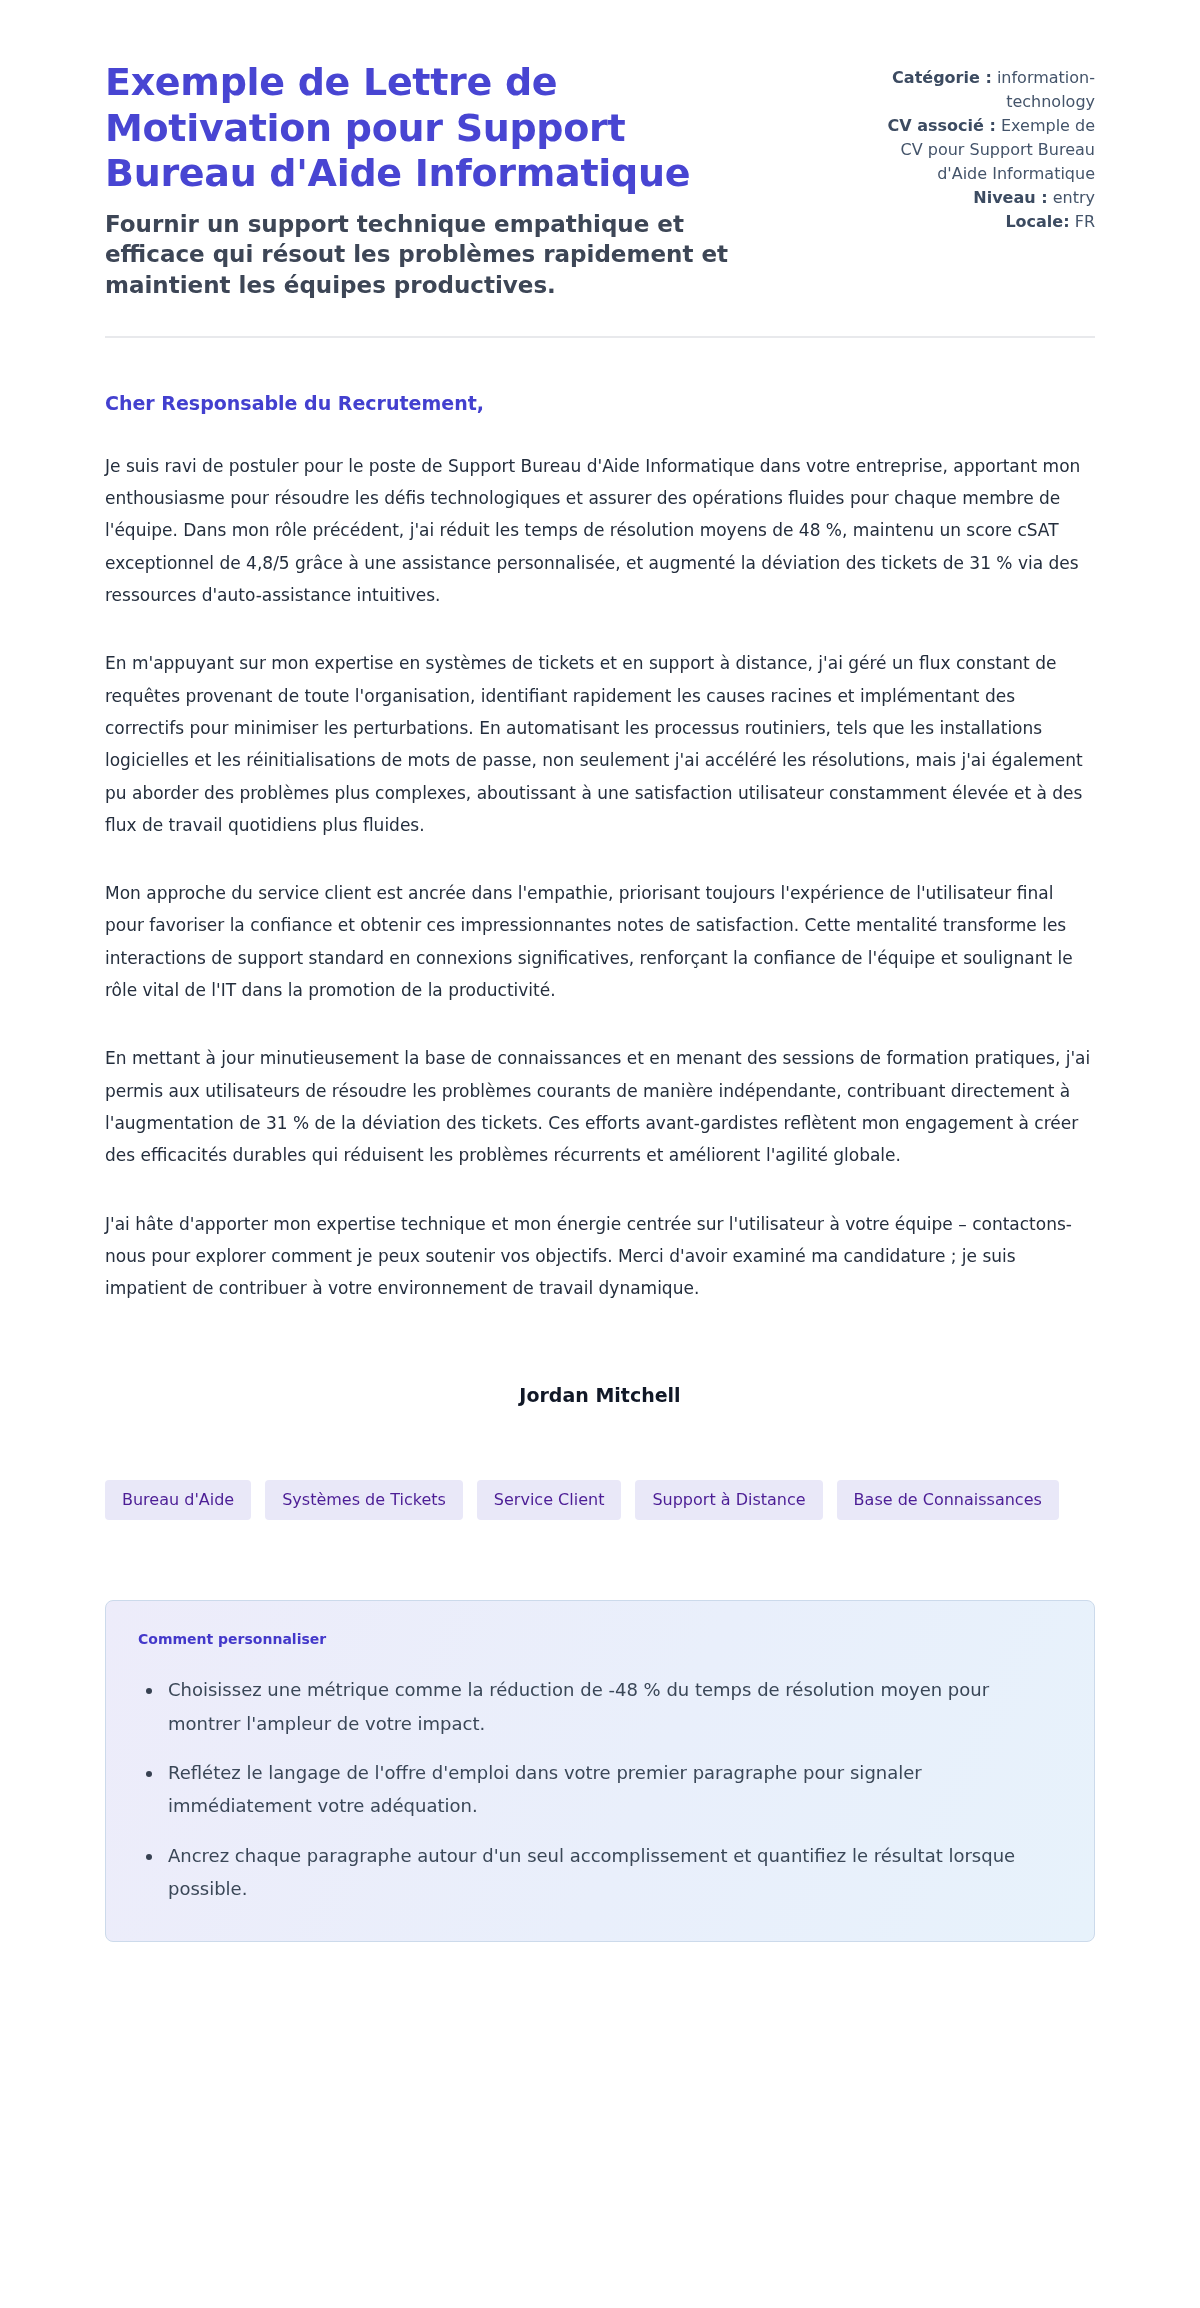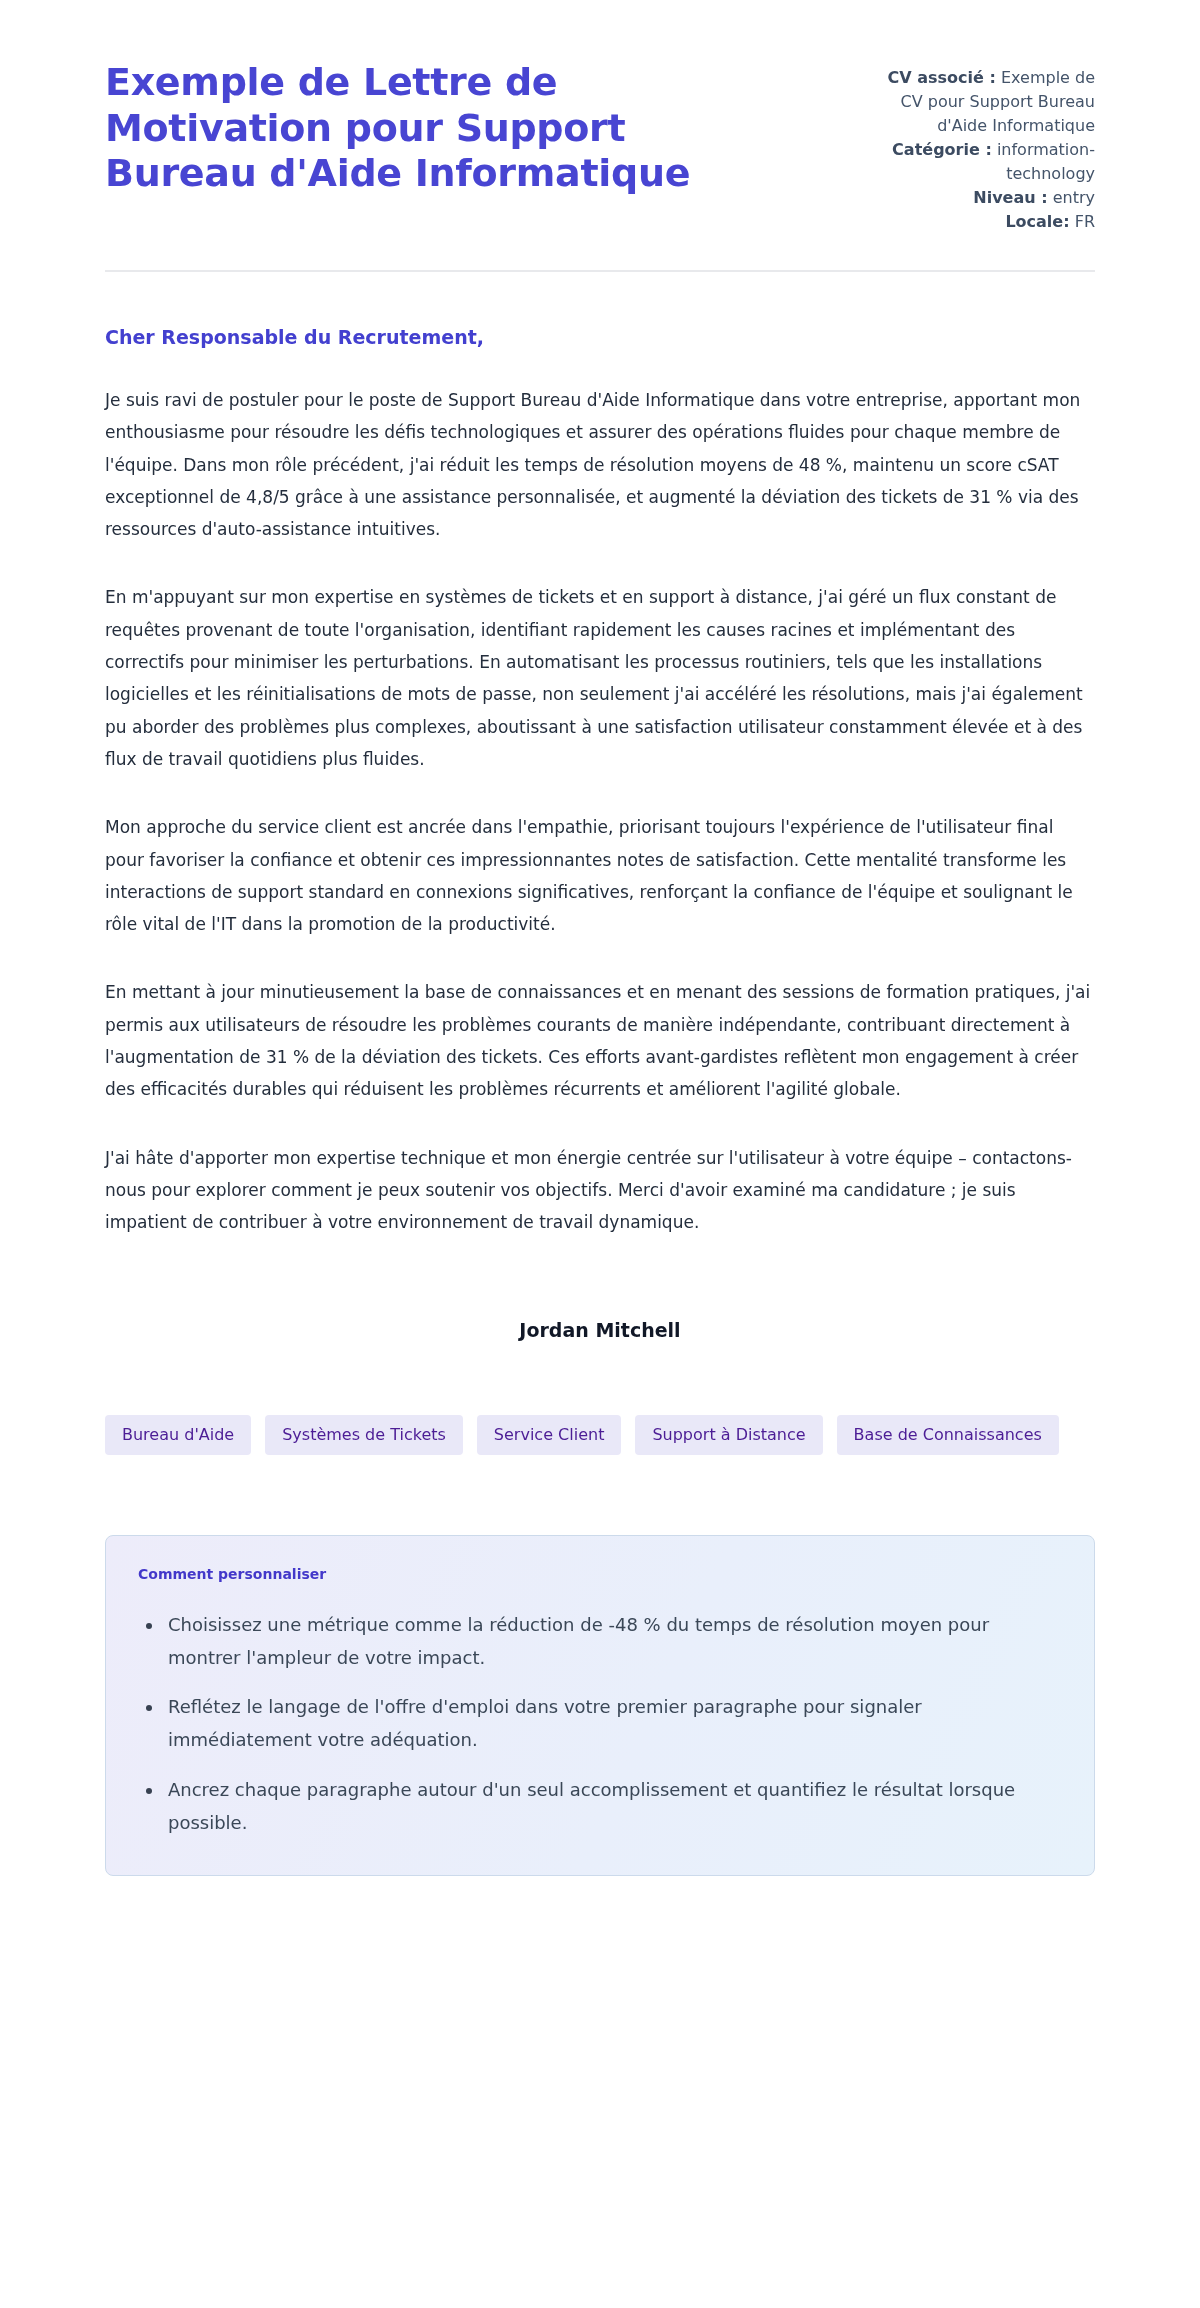--- a/index.html
+++ b/index.html
@@ -106,26 +106,27 @@
   .tips li::marker { color: #374151; }
 </style>
 </head>
 <body>
 
 <main class="page">
 
   <header class="header">
     <div class="header-left">
       <h1 class="title">Exemple de Lettre de Motivation pour Support Bureau d'Aide Informatique</h1>
+      <p class="subtitle">Fournir un support technique empathique et efficace qui résout les problèmes rapidement et maintient les équipes productives.</p>
     </div>
     <aside class="meta">
 
+        <div class="meta-row"><b class="meta-label">Catégorie :</b> <span class="meta-value">information-technology</span></div>
+
         <div class="meta-row"><b class="meta-label">CV associé :</b> <span class="meta-value">Exemple de CV pour Support Bureau d'Aide Informatique</span></div>
-
-        <div class="meta-row"><b class="meta-label">Catégorie :</b> <span class="meta-value">information-technology</span></div>
 
         <div class="meta-row"><b class="meta-label">Niveau :</b> <span class="meta-value">entry</span></div>
 
         <div class="meta-row"><b class="meta-label">Locale:</b> <span class="meta-value">FR</span></div>
       </aside>
   </header>
 
   <hr class="divider">
 
   <section class="letter">

